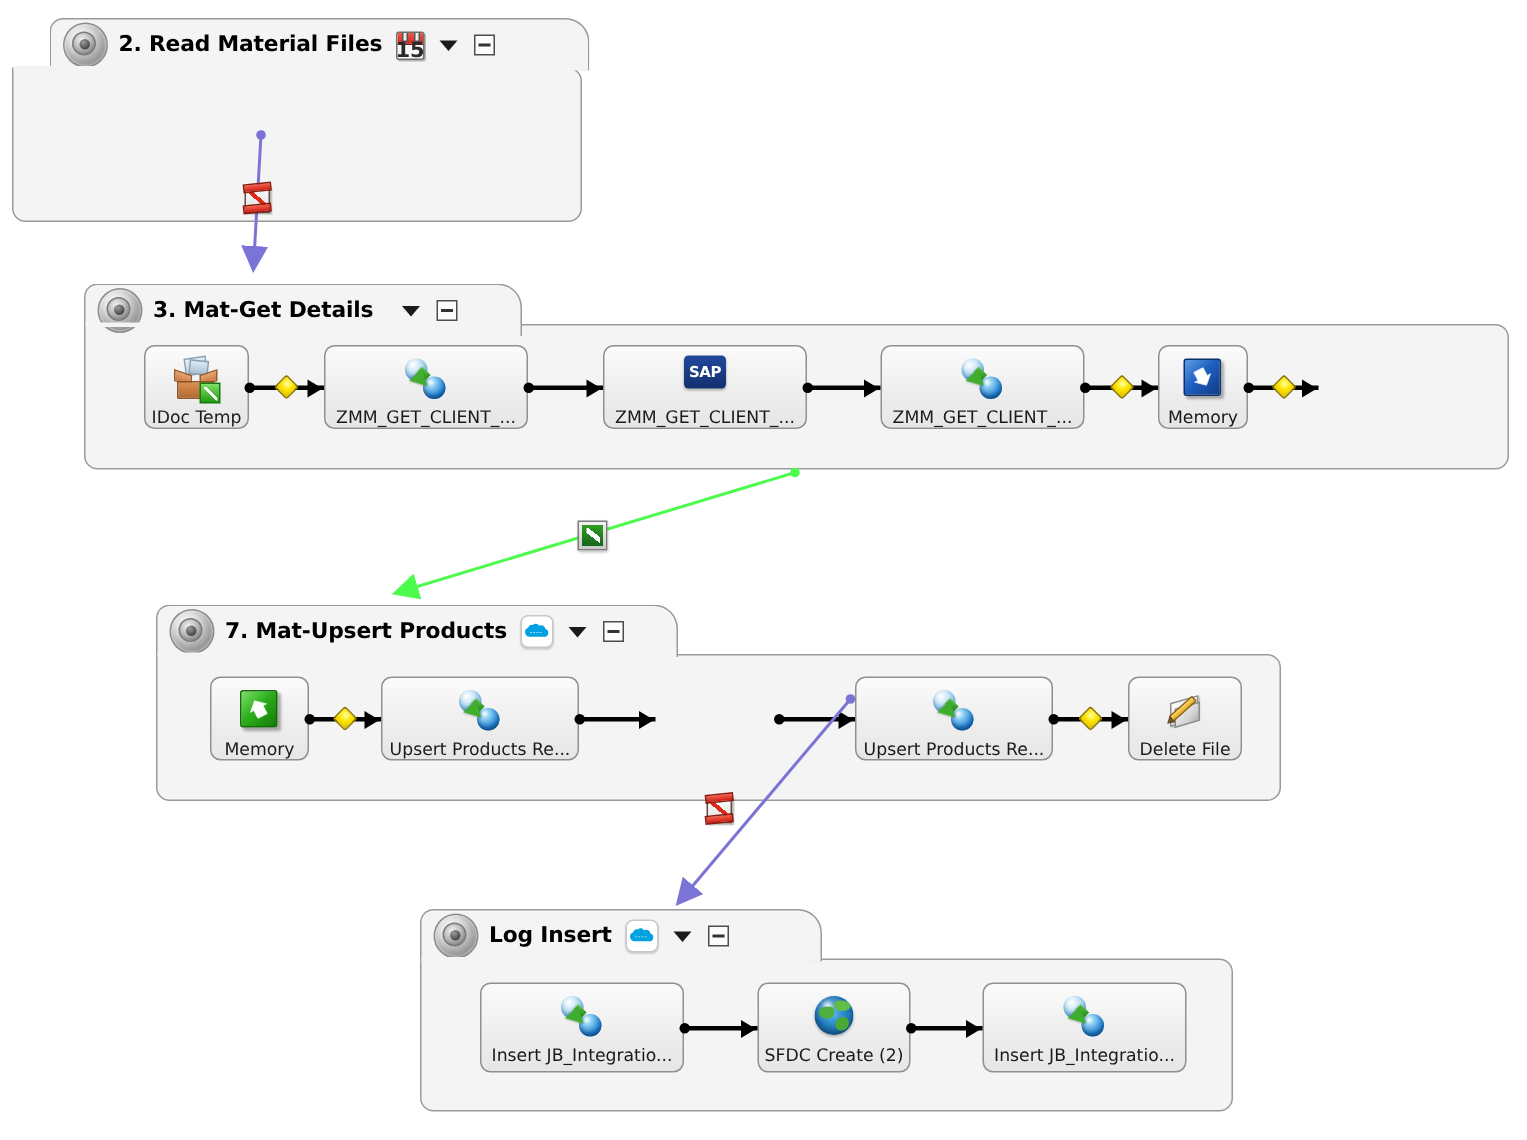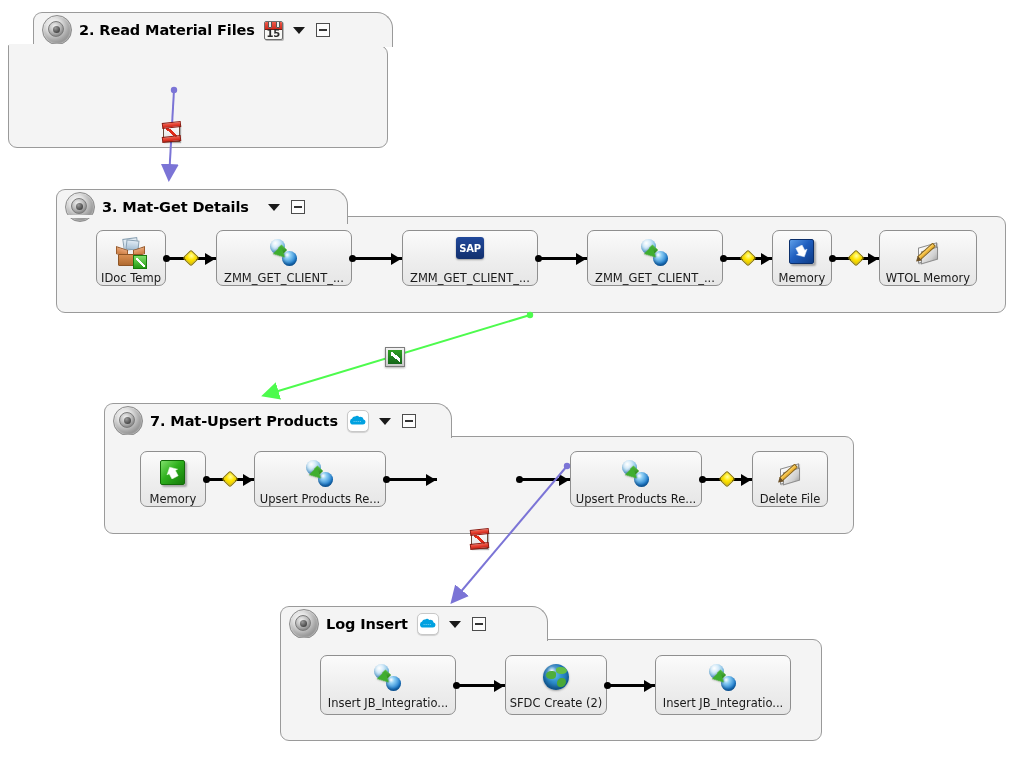--- a/index.html
+++ b/index.html
@@ -115,21 +115,21 @@
     width: 2px; height: 5px;
     background: #ededed;
     border: 1px solid #555;
     border-radius: 1px;
   }
   .cal-icon .cal-ring.r1 { left: 3px; }
   .cal-icon .cal-ring.r2 { left: 11px; }
   .cal-icon .cal-num {
     position: absolute;
     left: 0; right: 0; top: 7px; bottom: 0;
-    font-size: 10px;
+    font-size: 14px;
     font-weight: bold;
     color: #2a2a2a;
     display: flex;
     align-items: center;
     justify-content: center;
     line-height: 1;
     font-family: "DejaVu Sans", "Liberation Sans", sans-serif;
   }
 
   
@@ -614,28 +614,20 @@
       <div class="node-icon ic-mem blue">
         <div class="sq"></div>
         <div class="arw">
           <svg width="13" height="13" viewBox="0 0 13 13">
             <path d="M3 1 L3 7 L0.5 7 L6.5 12.5 L12.5 7 L10 7 L10 1 Z" fill="#ffffff" stroke="#dfe9f7" stroke-width="0.5" transform="rotate(-28 6.5 6.5)"></path>
           </svg>
         </div>
       </div>
       <div class="node-label">Memory</div>
     </div>
-    <div class="node" style="left: 879px; top: 230px; width: 98px; height: 56px;">
-      <div class="node-icon ic-pencil-paper">
-        <div class="sheet"></div>
-        <div class="sheet2"></div>
-        <div class="pencil"></div>
-      </div>
-      <div class="node-label">WTOL Memory</div>
-    </div>
     <div class="conn" style="left: 166px; top: 257px; width: 50px;"></div>
     <div class="conn-dot" style="left: 163px; top: 255px;"></div>
     <div class="conn-arrow" style="left: 205px; top: 253px;"></div>
     <div class="conn-diamond" style="left: 185px; top: 252px;"></div>
     <div class="conn" style="left: 352px; top: 257px; width: 50px;"></div>
     <div class="conn-dot" style="left: 349px; top: 255px;"></div>
     <div class="conn-arrow" style="left: 391px; top: 253px;"></div>
     <div class="conn" style="left: 538px; top: 257px; width: 49px;"></div>
     <div class="conn-dot" style="left: 535px; top: 255px;"></div>
     <div class="conn-arrow" style="left: 576px; top: 253px;"></div>

